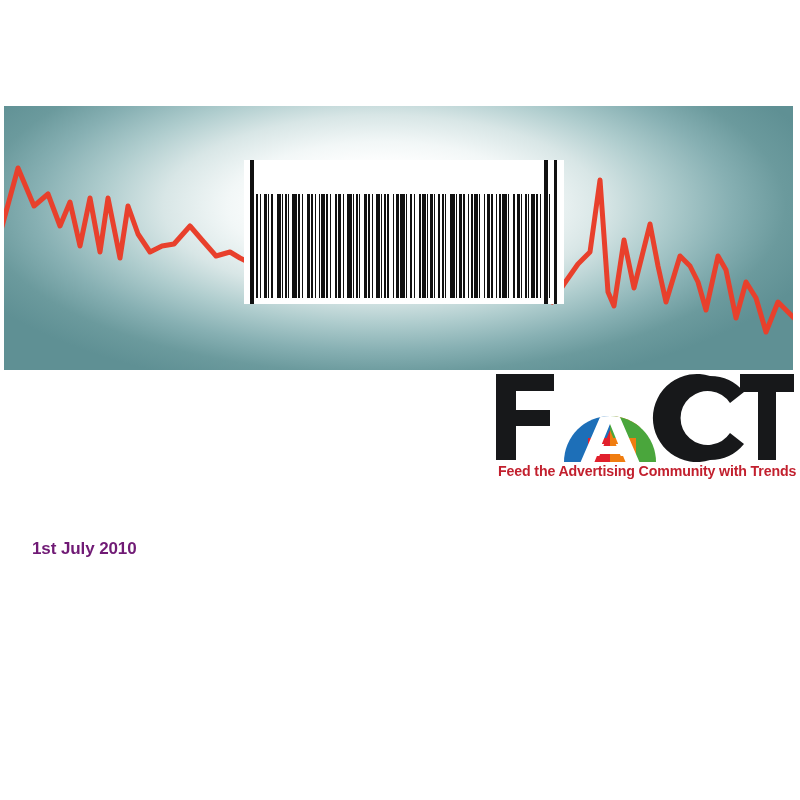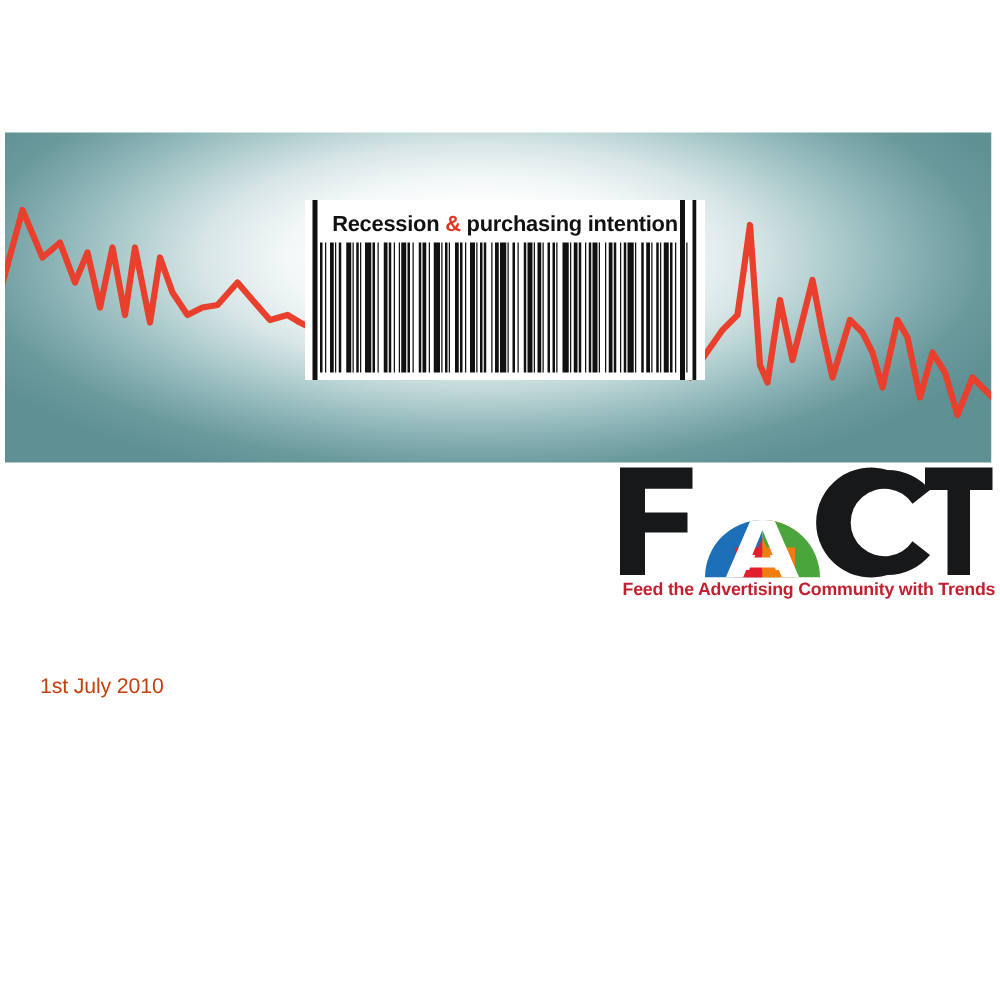--- a/index.html
+++ b/index.html
@@ -131,45 +131,42 @@
     font-weight: normal;
     font-size: 35px;
     line-height: 45px;
     color: #44696d;
     letter-spacing: -0.2px;
     white-space: pre-line;
   }
   #slide-date {
     margin: 16px 0 0 0;
     font-family: "Liberation Sans", sans-serif;
-    font-weight: normal;
+    font-weight: bold;
     font-size: 17px;
     line-height: 20px;
-    color: #c2410c;
+    color: #701a75;
     letter-spacing: -0.1px;
   }
 </style>
 </head>
 <body>
 
 <div id="slide">
 
   <div id="hero">
 
     <svg id="hero-svg" viewBox="0 0 789 264" preserveAspectRatio="none" aria-hidden="true">
 
       <polyline fill="none" stroke="#e8402c" stroke-width="5" stroke-linejoin="round" stroke-linecap="round" points="-4,128 14,62 30,100 44,88 56,120 66,96 76,140 86,92 96,146 104,92 116,152 124,100 134,128 146,146 158,140 170,138 186,120 198,134 212,150 226,146 236,152 244,156 252,160 254,186"></polyline>
 
       <polyline fill="none" stroke="#e8402c" stroke-width="5" stroke-linejoin="round" stroke-linecap="round" points="548,196 560,178 574,158 586,146 596,74 604,186 610,200 620,134 630,182 646,118 654,160 662,196 676,150 686,160 694,176 702,204 714,150 722,164 732,212 742,176 752,192 762,226 774,196 792,214"></polyline>
     </svg>
 
     <div id="barcode-block">
-      <div id="barcode-label">
-        <span class="bl-text"><span>Recession </span><span class="bl-amp">&amp;</span><span> purchasing intention</span></span>
-      </div>
       <div class="barcode-guide left"></div>
       <div class="barcode-guide right"></div>
       <div class="barcode-guide right2"></div>
       <div id="bars">
           <span style="left: 0px; width: 2px; background: rgb(17, 17, 17);"></span>
           <span style="left: 4px; width: 1px; background: rgb(17, 17, 17);"></span>
           <span style="left: 8px; width: 3px; background: rgb(17, 17, 17);"></span>
           <span style="left: 12px; width: 1px; background: rgb(17, 17, 17);"></span>
           <span style="left: 15px; width: 2px; background: rgb(17, 17, 17);"></span>
           <span style="left: 21px; width: 4px; background: rgb(17, 17, 17);"></span>

